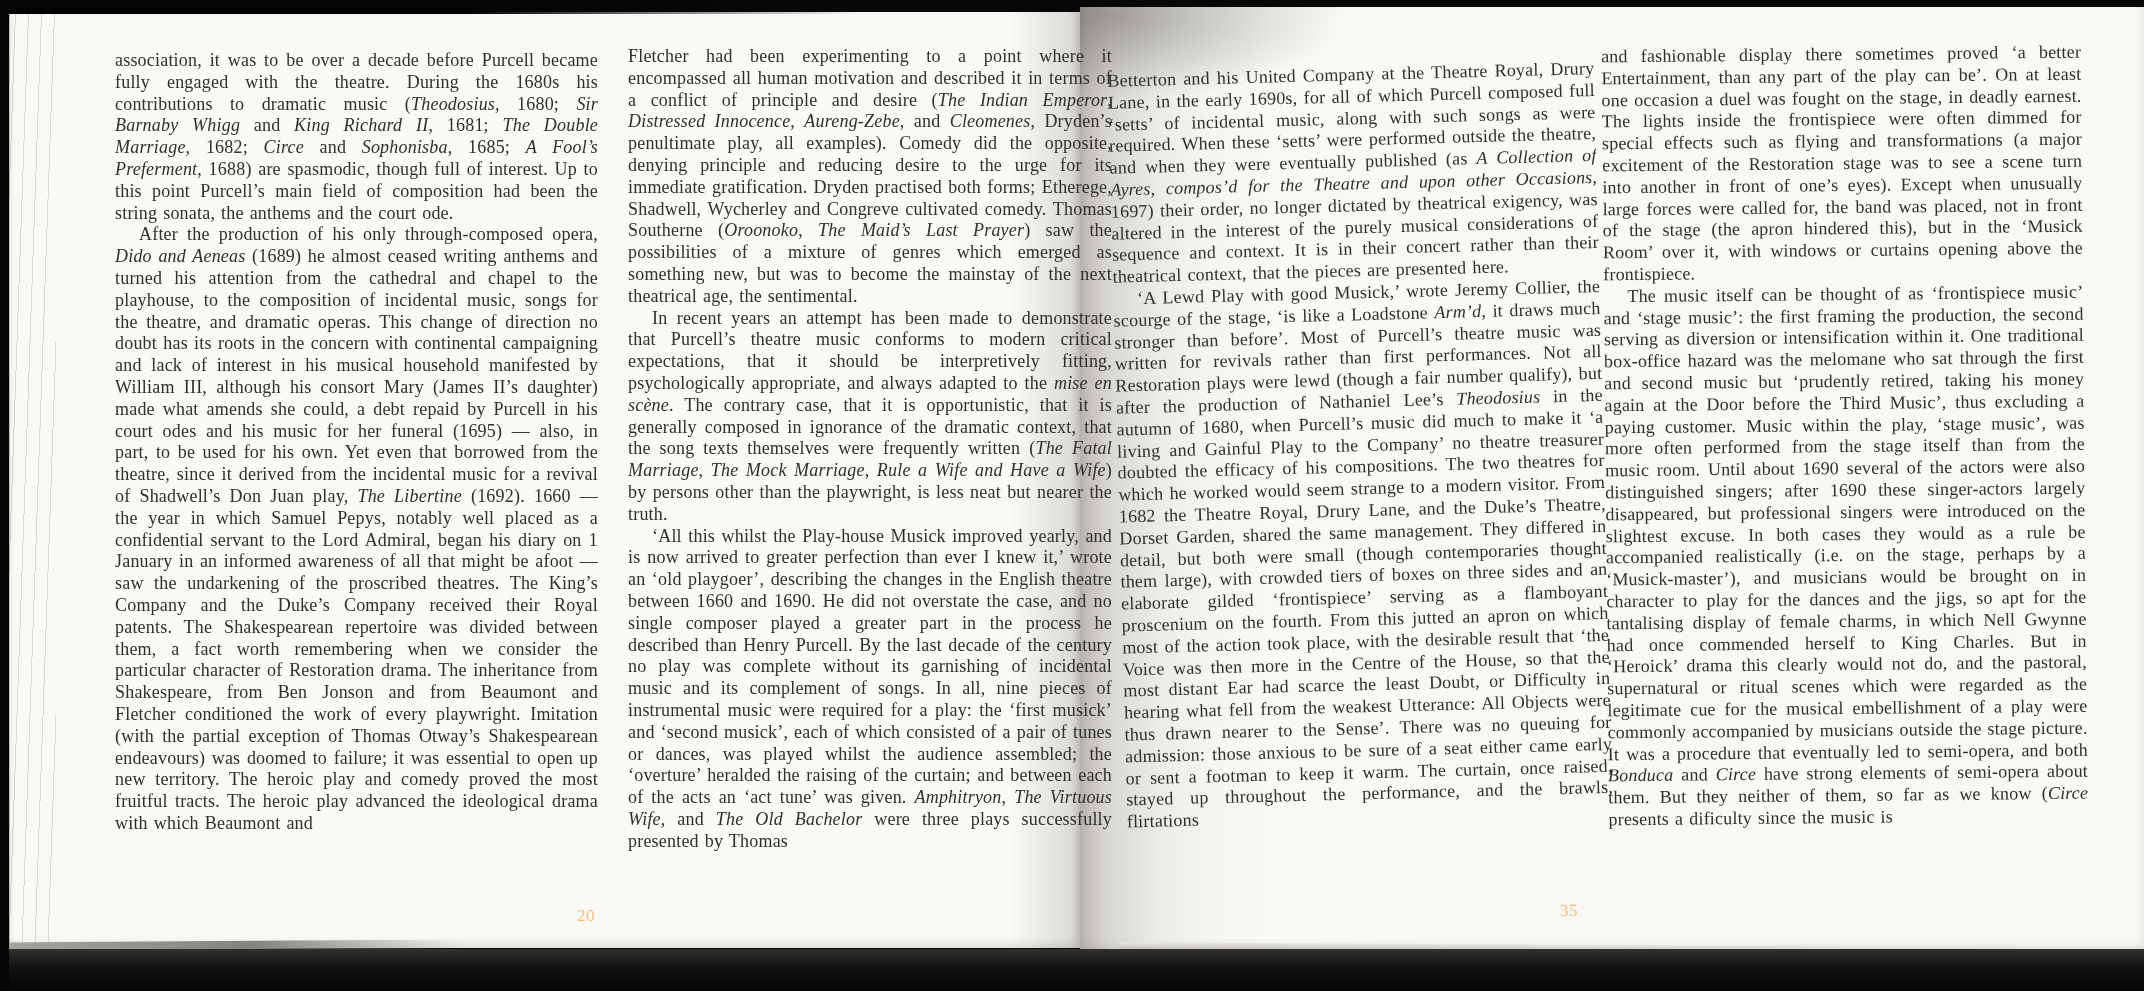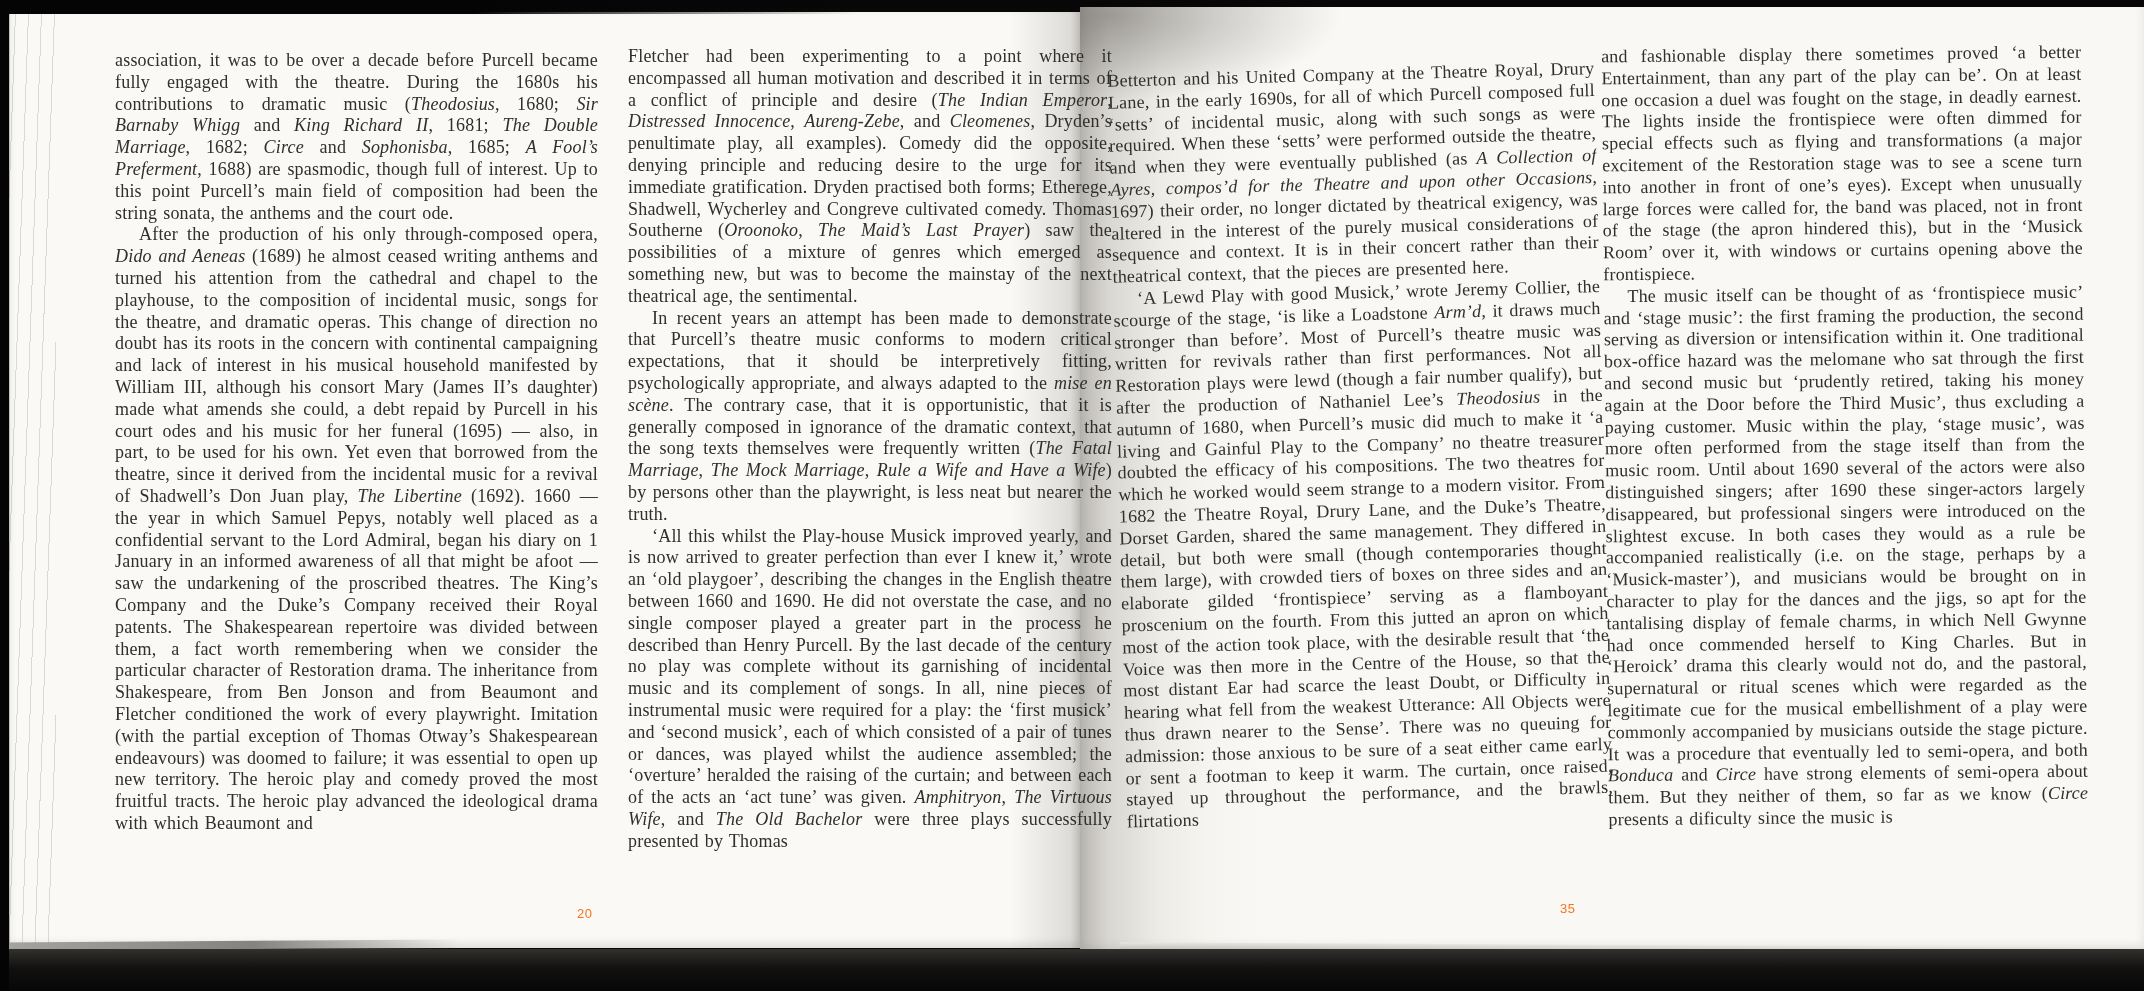--- a/index.html
+++ b/index.html
@@ -73,22 +73,22 @@
   .textcol p { margin:0; }
   .textcol p.indent { text-indent:24px; }
   .textcol em { font-style:italic; }
   #col-l1 { left:115px; top:50px;  width:483px; height:810px; }
   #col-l2 { left:628px; top:46px;  width:484px; height:814px; }
   #col-r1 { left:1107px; top:58px; width:487px; height:812px;
             transform:rotate(-1.5deg); transform-origin:100% 0; }
   #col-r2 { left:1601px; top:44px; width:480px; height:816px;
             transform:rotate(-0.55deg); transform-origin:50% 0; }
   .pagenum {
-    position:absolute; font-family:Liberation Sans, sans-serif;
-    font-size:13px; color:#f97316; letter-spacing:0.5px;
+    position:absolute; font-family:Liberation Serif, serif;
+    font-size:17px; color:#fdba74; letter-spacing:0.5px;
   }
   #pn-left  { left:577px;  top:906px; }
   #pn-right { left:1560px; top:901px; transform:rotate(-0.5deg); }
 </style>
 </head>
 <body>
 
 <div class="photo">
 
   <div class="page page-left">

